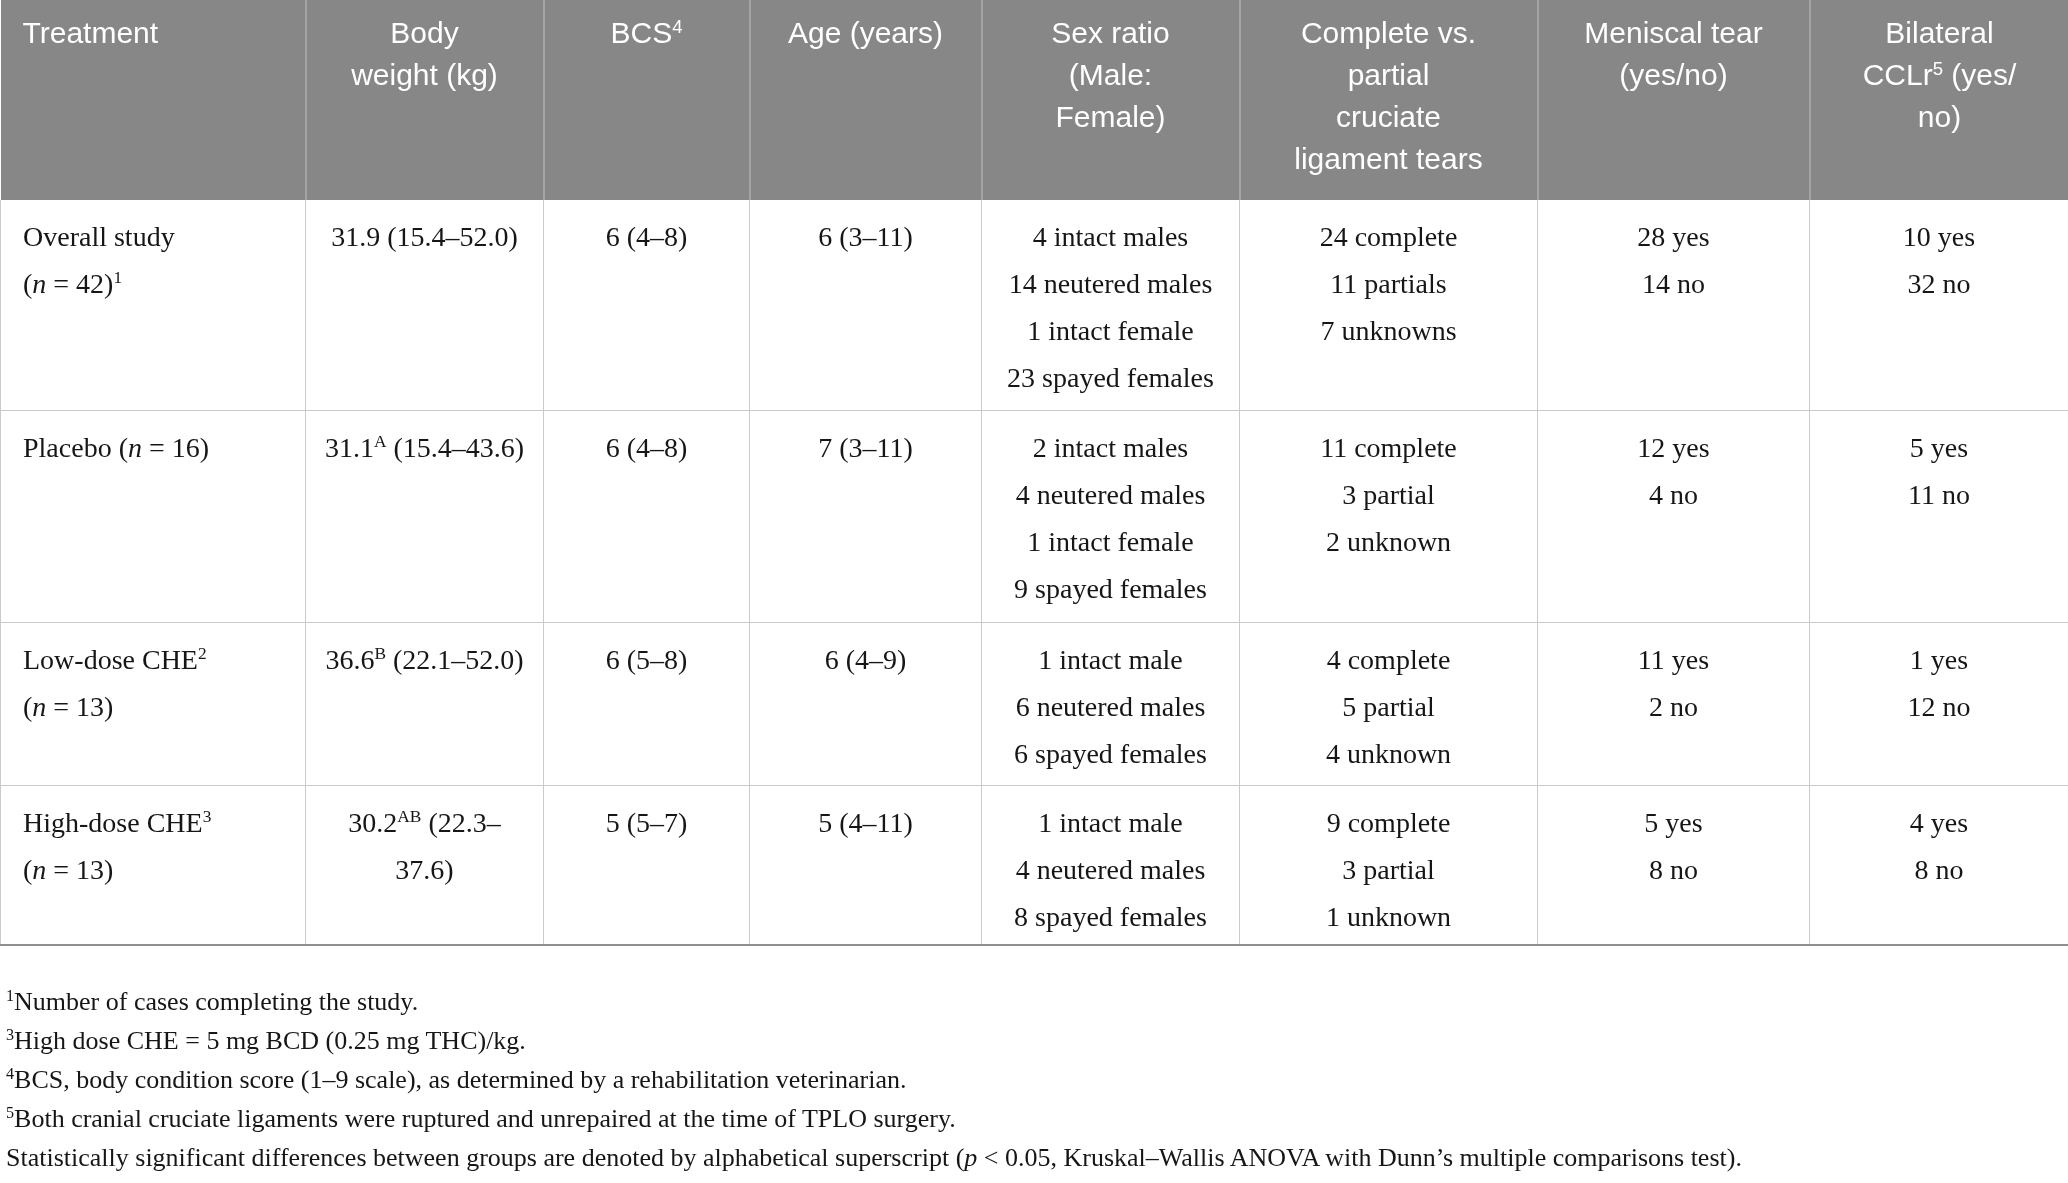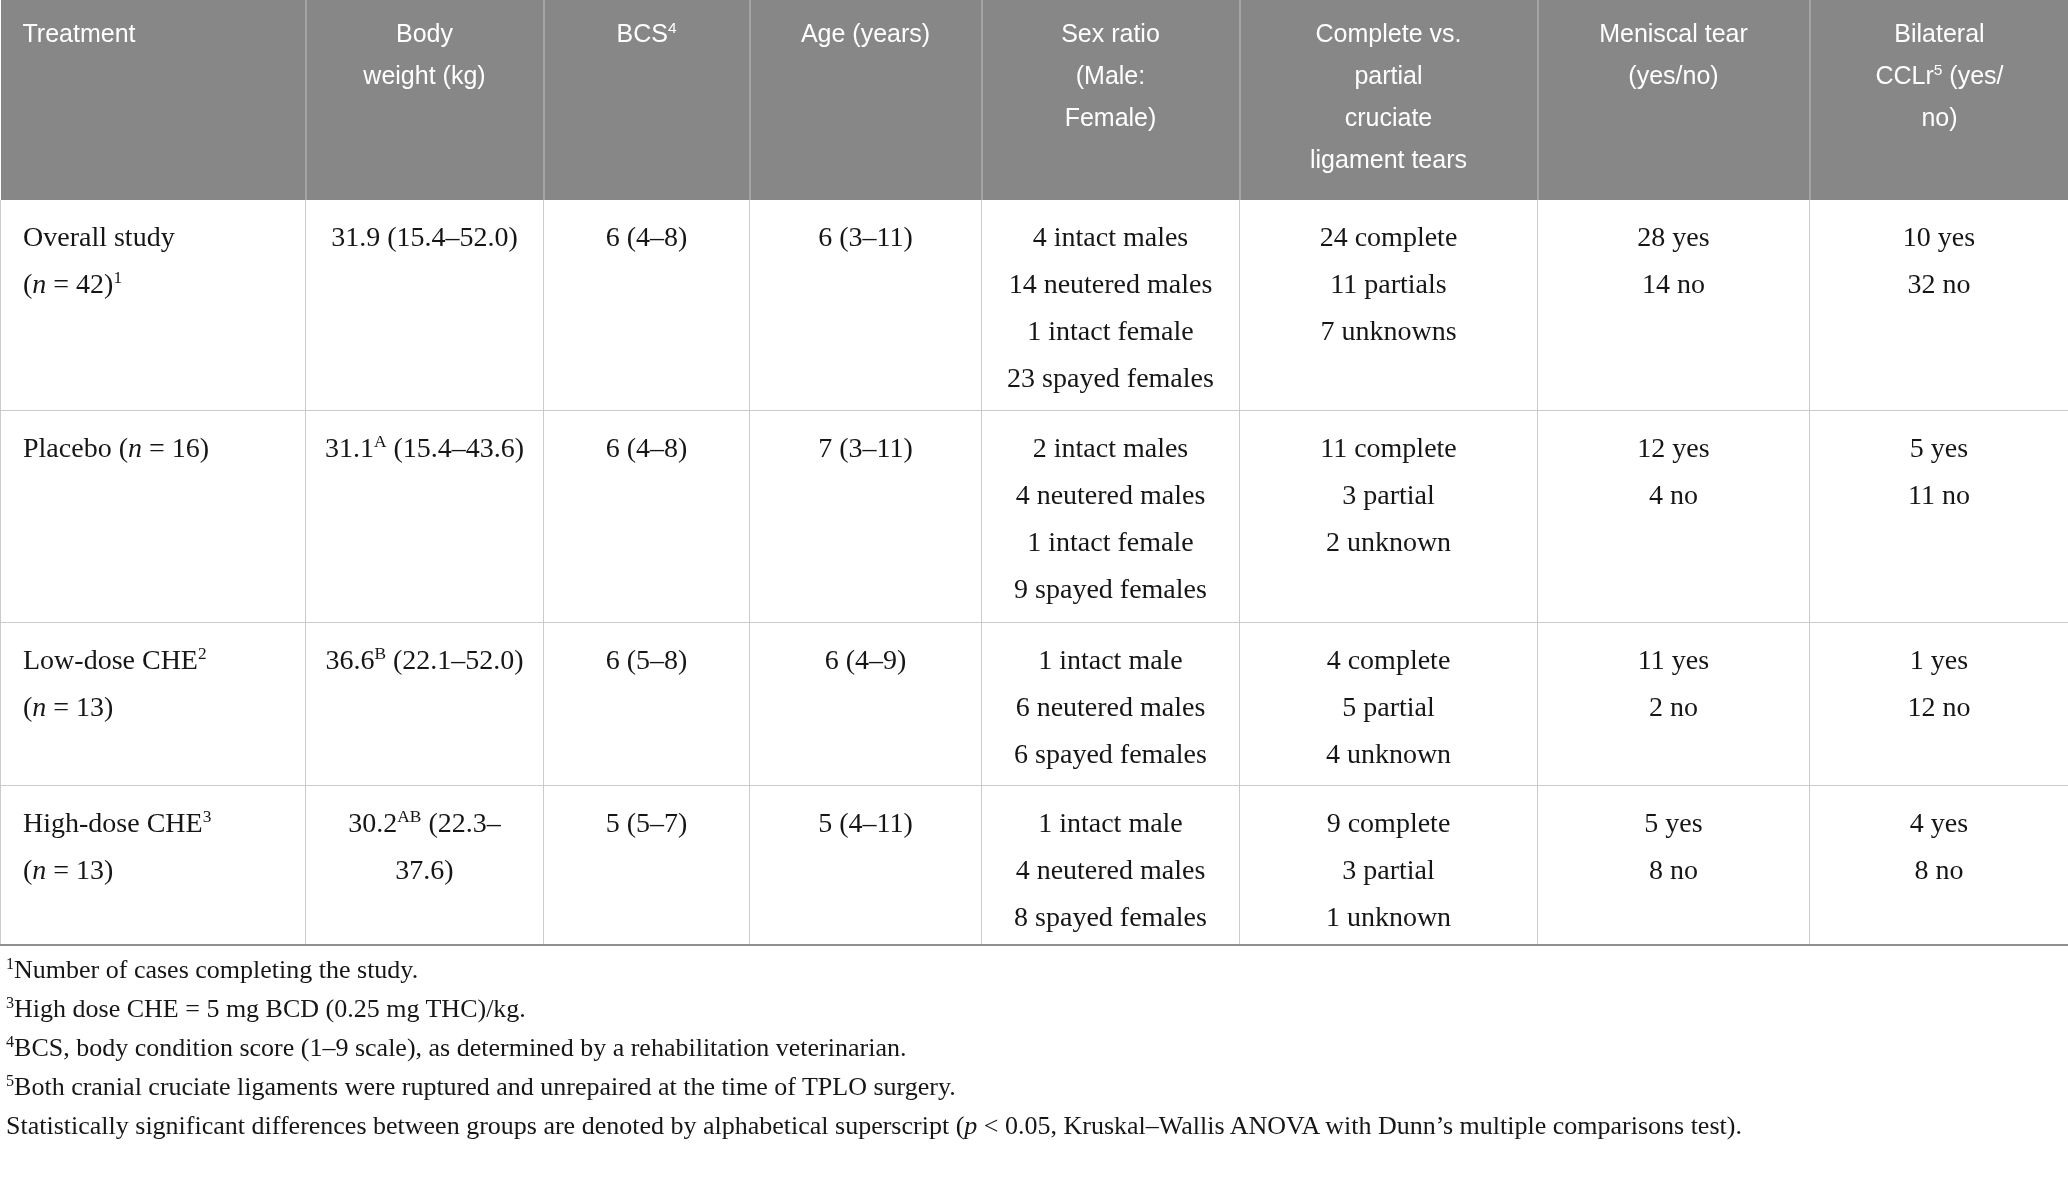--- a/index.html
+++ b/index.html
@@ -7,21 +7,21 @@
   .page {
     width: 2068px; height: 1183px; background: #ffffff;
     font-family: "Liberation Serif", serif; color: #161616;
     overflow: hidden; position: relative;
   }
   table { width: 2068px; table-layout: fixed; border-collapse: collapse; }
 
   thead th {
     background: #878787; color: #ffffff;
     font-family: "Liberation Sans", sans-serif; font-weight: 400;
-    font-size: 25px; line-height: 42px;
+    font-size: 30px; line-height: 42px;
     vertical-align: top; text-align: center;
     padding: 12px 10px 0; height: 200px;
     border-right: 2px solid #a4a4a4;
     white-space: pre-line;
   }
   thead th:last-child { border-right: none; margin-left: 28px; }
   thead th.col-treatment { text-align: left; padding-left: 22px; }
 
   tbody td {
     font-size: 28px; line-height: 47px; color: #161616;
@@ -36,21 +36,21 @@
   tbody tr.row-placebo { height: 212px; }
   tbody tr.row-low     { height: 163px; }
   tbody tr.row-high    { height: 160px; padding-left: 40px; }
   tbody tr:last-child td { border-bottom: 2px solid #8f8f8f; }
 
   sup { font-size: 0.62em; line-height: 0; vertical-align: baseline; position: relative; top: -0.55em; }
   i { font-style: italic; }
 
   .footnotes {
     padding: 4px 4px 0 6px;
-    font-size: 26px; line-height: 39px; color: #161616;
+    font-size: 26px; line-height: 39px; color: #161616; margin-top: 32px;
   }
 </style>
 </head>
 <body>
 
 <div class="page">
 
   <table>
     <colgroup>
       <col style="width:305px">

